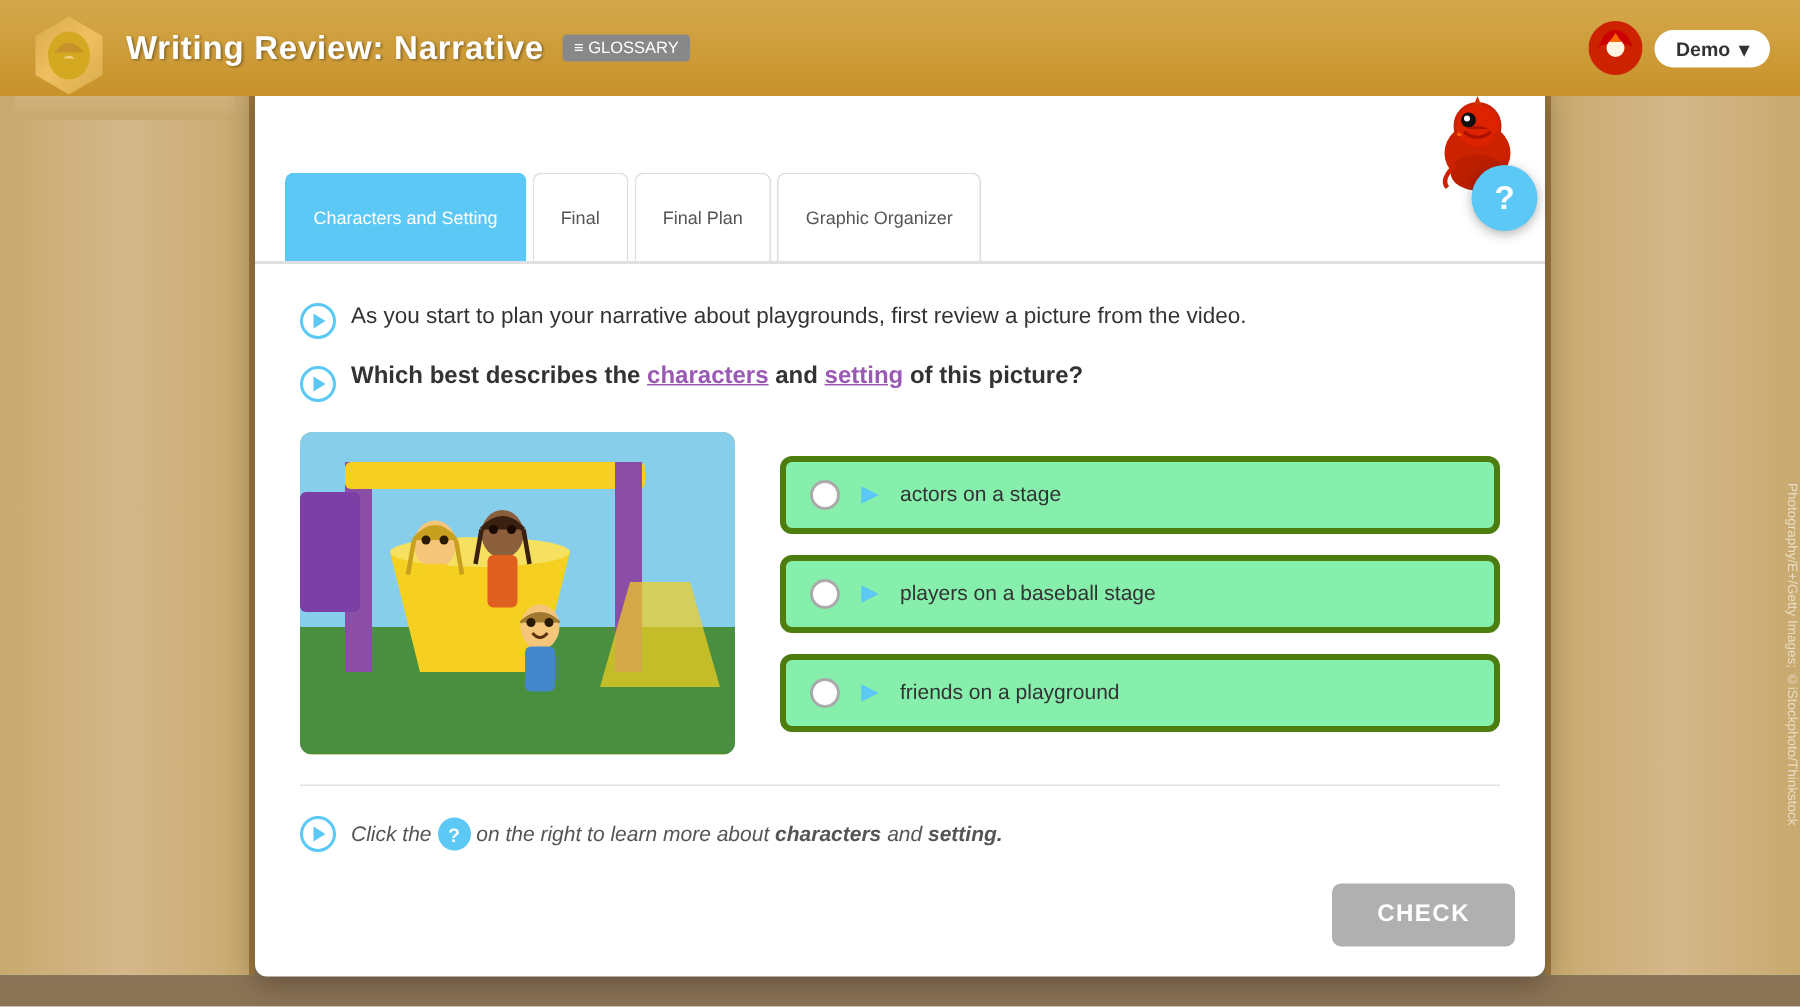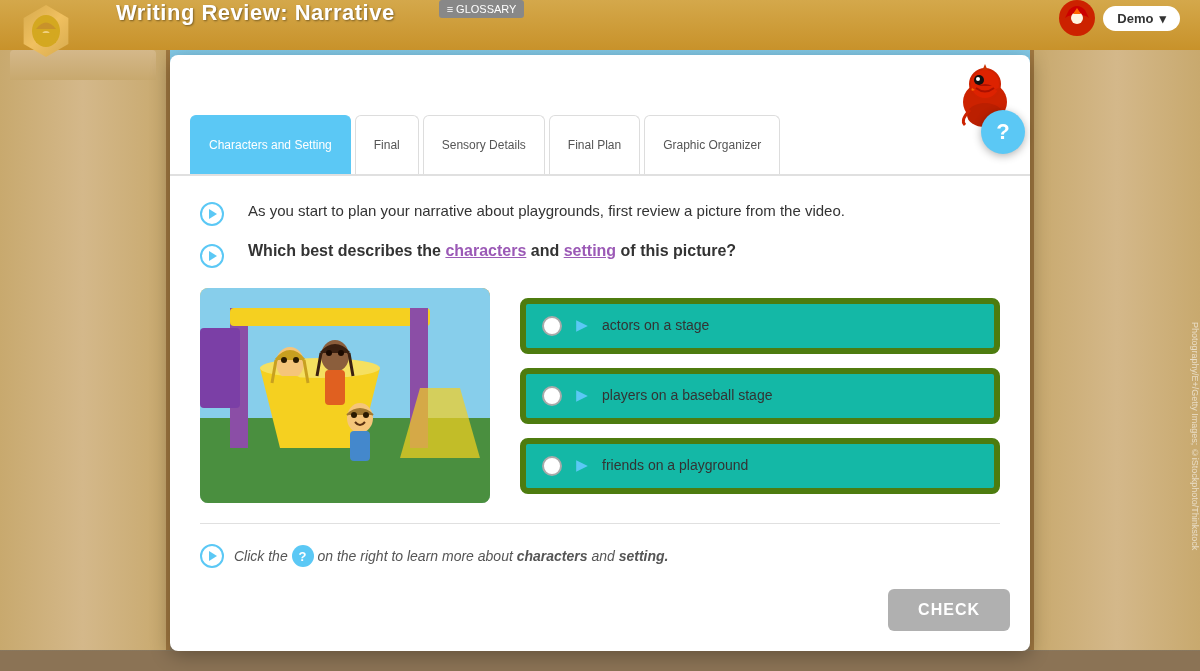--- a/index.html
+++ b/index.html
@@ -60,27 +60,26 @@
     .col-flute {
       height: 2px;
       background: rgba(0,0,0,0.15);
       border-radius: 1px;
     }
 
     
     .header {
       position: absolute;
       top: 0; left: 0; right: 0;
-      height: 50px;
+      height: 64px;
       background: linear-gradient(to bottom, #d4a84b, #c8922a);
       display: flex;
-      align-items: flex-start;
+      align-items: center;
       padding: 0 20px;
       z-index: 10;
-      gap: 32px;
     }
 
     .hexagon-logo {
       width: 52px;
       height: 52px;
       background: linear-gradient(135deg, #d4a84b, #f0c060, #d4a84b);
       clip-path: polygon(50% 0%, 93% 25%, 93% 75%, 50% 100%, 7% 75%, 7% 25%);
       display: flex;
       align-items: center;
       justify-content: center;
@@ -199,21 +198,21 @@
 
     
     .content {
       padding: 24px 30px;
     }
 
     .instruction-row {
       display: flex;
       align-items: flex-start;
       margin-bottom: 16px;
-      gap: 24px;
+      gap: 10px;
     }
 
     .audio-icon {
       width: 24px;
       height: 24px;
       flex-shrink: 0;
       margin-top: 2px;
     }
 
     .instruction-text {
@@ -265,24 +264,24 @@
       gap: 14px;
       justify-content: center;
       flex: 1;
     }
 
     .option {
       display: flex;
       align-items: flex-start;
       gap: 10px;
       padding: 12px 16px;
-      border: 6px solid #4d7c0f;
+      border: 4px solid #4d7c0f;
       border-radius: 8px;
       cursor: pointer;
-      background: #14b8a6;
+      background: #86efac;
       min-height: 50px;
     }
 
     .radio-circle {
       width: 20px;
       height: 20px;
       border-radius: 50%;
       border: 2px solid #aaa;
       flex-shrink: 0;
       background: white;
@@ -466,21 +465,20 @@
   </svg>
 </div>
 
 <button class="help-btn">?</button>
 
 <div class="main-panel">
 
   <div class="tabs">
     <div class="tab active">Characters and Setting</div>
     <div class="tab">Final</div>
-    <div class="tab">Sensory Details</div>
     <div class="tab">Final Plan</div>
     <div class="tab">Graphic Organizer</div>
   </div>
 
   <div class="content">
 
     <div class="instruction-row">
       <svg class="audio-icon" viewBox="0 0 24 24">
         <circle cx="12" cy="12" r="11" fill="none" stroke="#5bc8f5" stroke-width="2"></circle>
         <polygon points="9,7 9,17 17,12" fill="#5bc8f5"></polygon>

